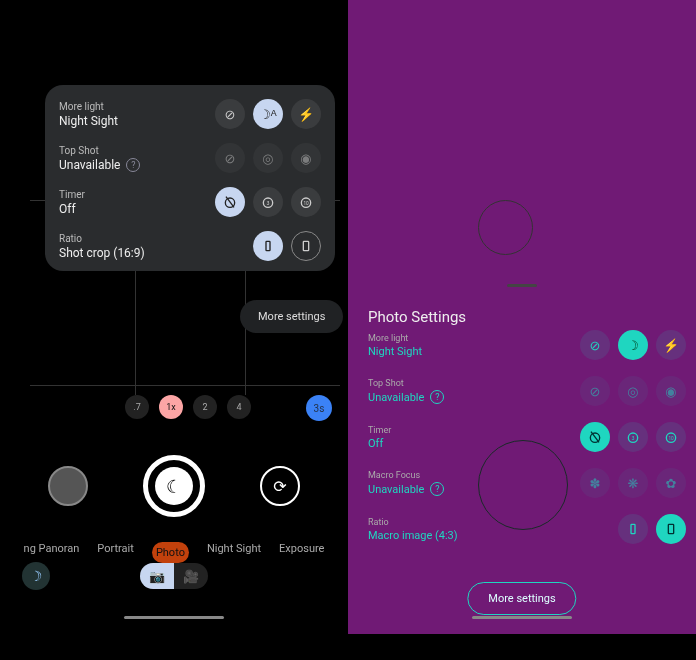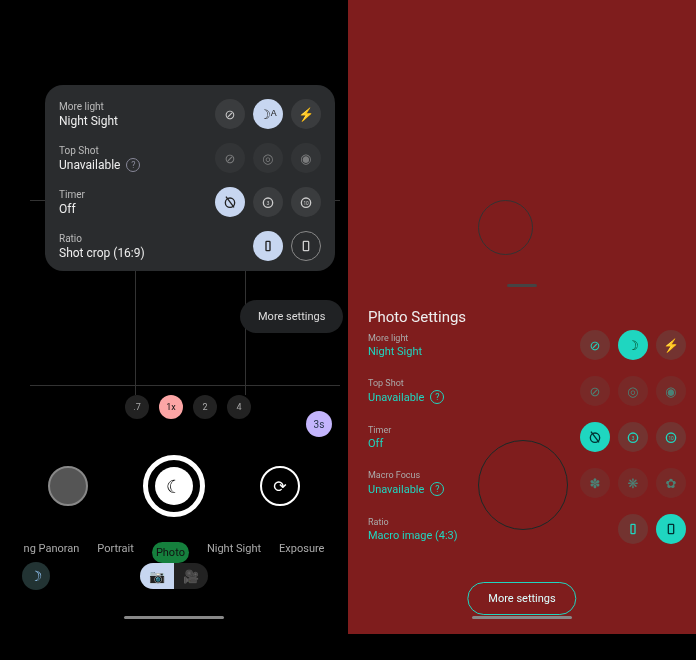--- a/index.html
+++ b/index.html
@@ -58,41 +58,41 @@
   
   .grid-v, .grid-h { position:absolute; background:#333; }
   .grid-v { width:1px; height:310px; top:85px; }
   .gv1{left:135px;} .gv2{left:245px;}
   .grid-h { height:1px; width:310px; left:30px; }
   .gh1{top:200px;} .gh3{top:385px;}
   
   .zoom-row{position:absolute;left:125px;top:395px;display:flex;gap:10px;align-items:center;}
   .chip{width:24px;height:24px;border-radius:50%;background:#222;color:#aaa;font-size:9px;display:flex;align-items:center;justify-content:center;}
   .chip.sel{background:#fca5a5;color:#111;}
-  .badge3s{position:absolute;left:306px;top:411px;width:26px;height:26px;border-radius:50%;background:#c4b5fd;color:#23324a;font-size:10px;display:flex;align-items:center;justify-content:center;}
+  .badge3s{position:absolute;left:306px;top:395px;width:26px;height:26px;border-radius:50%;background:#3b82f6;color:#23324a;font-size:10px;display:flex;align-items:center;justify-content:center;}
   
   .shutter-row{position:absolute;left:0;right:0;top:455px;display:flex;align-items:center;justify-content:center;gap:55px;}
   .gallery{width:40px;height:40px;border-radius:50%;border:2px solid #888;background:#555;}
   .shutter{width:62px;height:62px;border-radius:50%;border:5px solid #fff;display:flex;align-items:center;justify-content:center;}
   .shutter-inner{width:38px;height:38px;border-radius:50%;background:#fff;display:flex;align-items:center;justify-content:center;color:#000;font-size:18px;}
   .flip{width:40px;height:40px;border-radius:50%;border:2px solid #fff;display:flex;align-items:center;justify-content:center;font-size:16px;}
   
   .modes{position:absolute;left:0;right:0;top:542px;display:flex;justify-content:center;gap:18px;white-space:nowrap;font-size:11px;color:#aaa;}
-  .mode.sel{background:#15803d;color:#111;padding:4px 4px;border-radius:999px;}
+  .mode.sel{background:#c2410c;color:#111;padding:4px 4px;border-radius:999px;}
   
   .bottom{position:absolute;left:0;right:0;top:562px;display:flex;align-items:center;justify-content:center;gap:90px;}
   .ns-chip{width:28px;height:28px;border-radius:50%;background:#233;color:#9cf;display:flex;align-items:center;justify-content:center;font-size:14px;}
   .cam-toggle{display:flex;background:#222;border-radius:999px;overflow:hidden;}
   .cam-toggle .seg{width:34px;height:26px;display:flex;align-items:center;justify-content:center;font-size:13px;}
   .cam-toggle .seg.on{background:#c7d6f0;color:#123;}
   .gesture{position:absolute;bottom:15px;left:50%;transform:translateX(-50%);width:100px;height:3px;background:#888;border-radius:2px;}
   .top-ns{position:absolute;left:370px;top:-2px;width:22px;height:22px;color:#ccc;font-size:14px;display:flex;align-items:center;justify-content:center;}
 
   
-  .screen-r{background:#7f1d1d;}
+  .screen-r{background:#701a75;}
   .r-title{position:absolute;left:20px;top:308px;font-size:15px;color:#eee;}
   .r-rows{position:absolute;left:20px;top:330px;right:10px;}
   .r-row{display:flex;align-items:center;justify-content:space-between;margin-bottom:16px;}
   .r-row .txt .label{font-size:9px;color:#aaa;}
   .r-row .txt .value{font-size:11px;color:#1fd6c0;margin-top:2px;display:flex;align-items:center;gap:6px;}
   .r-more{position:absolute;left:50%;transform:translateX(-50%);top:582px;border:1px solid #1fd6c0;color:#dff;font-size:11px;padding:9px 20px;border-radius:999px;}
   .r-shadow{position:absolute;left:130px;top:440px;width:90px;height:90px;border-radius:50%;border:1px solid #1a2a28;}
   .r-circle{position:absolute;left:130px;top:200px;width:55px;height:55px;border-radius:50%;border:1px solid #333;}
   .r-grab{position:absolute;left:50%;transform:translateX(-50%);top:284px;width:30px;height:3px;background:#444;border-radius:2px;}
 

